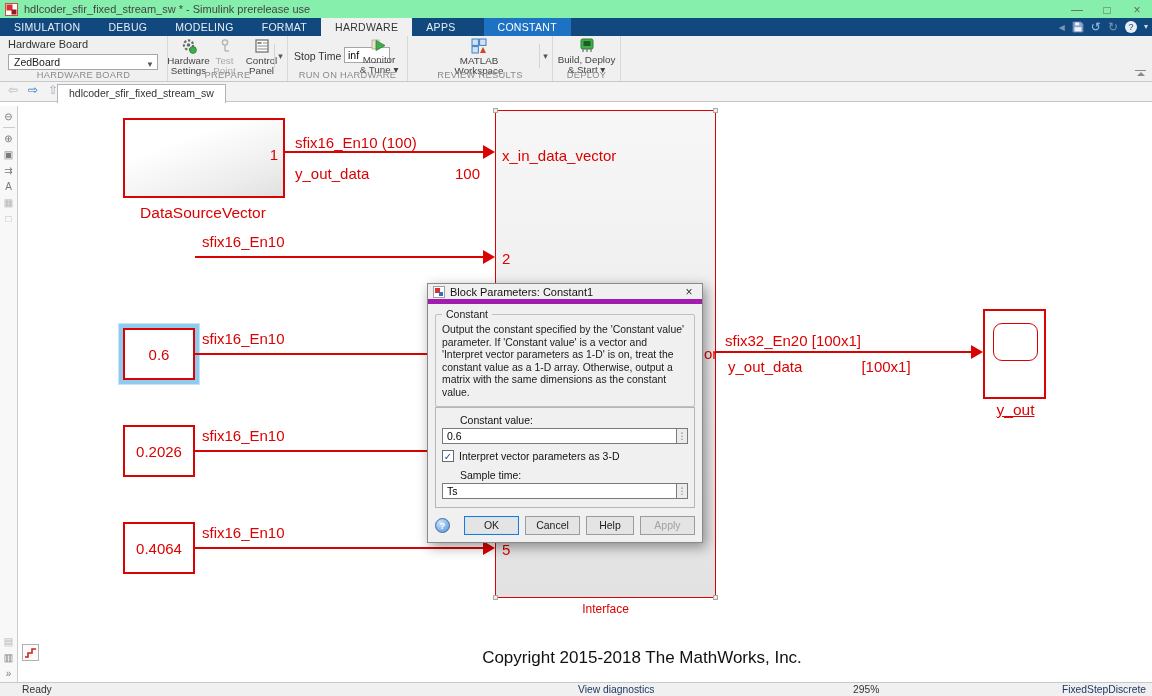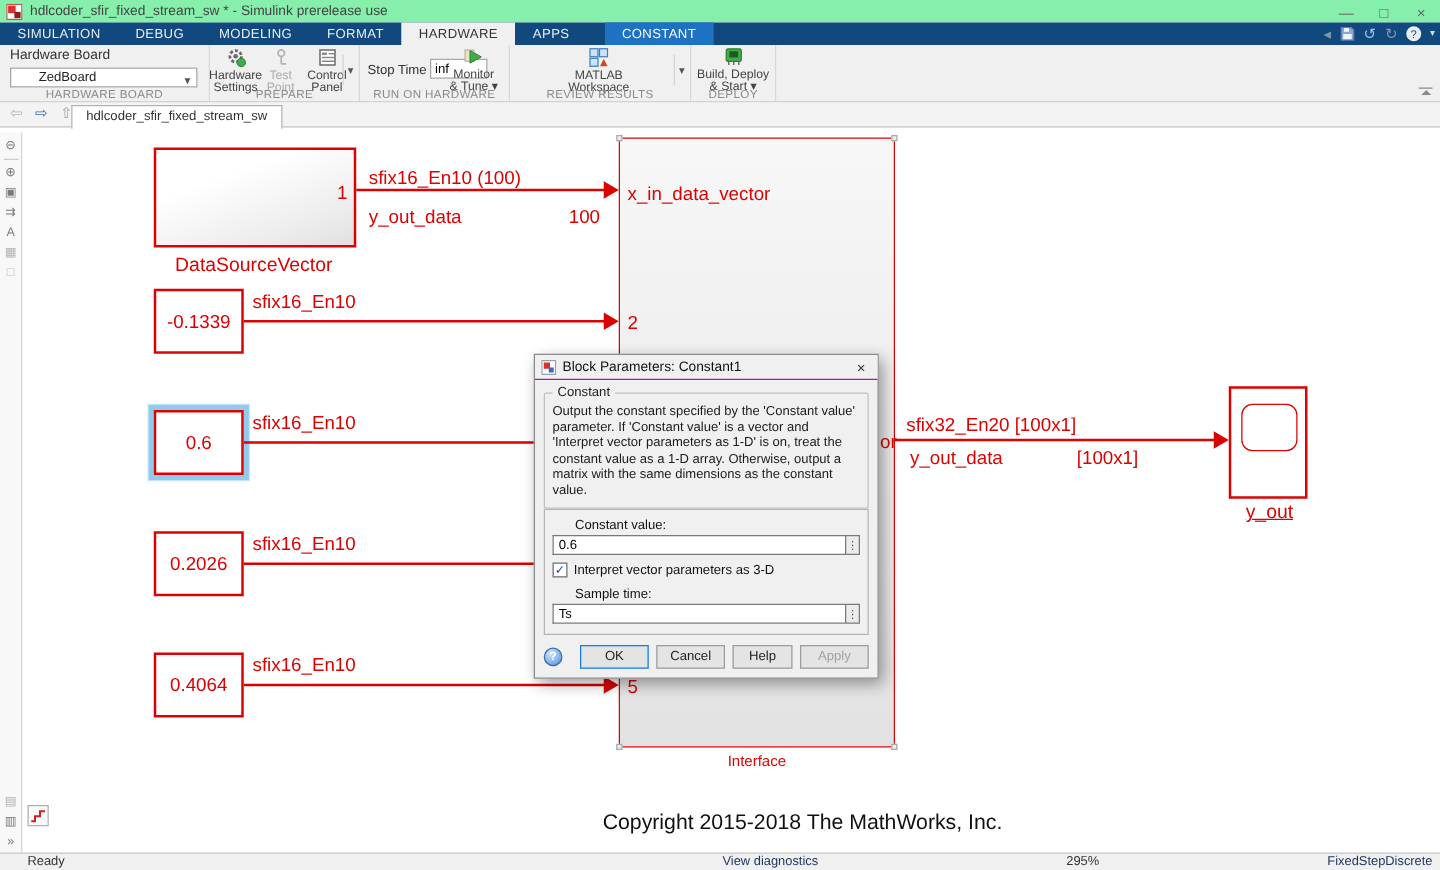--- a/index.html
+++ b/index.html
@@ -24,21 +24,21 @@
 
   
   .ribbon { height:46px; background:#f0f0f0; position:relative; border-bottom:1px solid #c9c9c9; }
   .sec { position:absolute; top:0; bottom:0; border-right:1px solid #d8d8d8; }
   .sec-label { position:absolute; bottom:1px; left:0; right:0; text-align:center; font-size:9.3px; color:#8a8a8a; letter-spacing:.3px; }
   .rbtn { display:flex; flex-direction:column; align-items:center; justify-content:flex-start; font-size:9.8px; line-height:10px; color:#444; text-align:center; }
   .rbtn svg { margin-bottom:2px; }
   .rbtn.disabled { color:#ababab; }
   .mini-caret { position:absolute; right:1px; top:8px; width:12px; height:24px; border-left:1px solid #d4d4d4; color:#555; font-size:9px; text-align:center; line-height:24px; }
   .hb-label { position:absolute; left:8px; top:2px; font-size:11px; color:#333; }
-  .combo { position:absolute; left:8px; top:18px; width:150px; height:16px; background:#fff; border:1px solid #a6a6a6; font-size:10.5px; color:#222; line-height:14px; padding-left:22px; }
+  .combo { position:absolute; left:8px; top:18px; width:150px; height:16px; background:#fff; border:1px solid #a6a6a6; font-size:10.5px; color:#222; line-height:14px; padding-left:5px; }
   .combo .caret { position:absolute; right:3px; top:3px; font-size:8px; color:#555; }
   .stop-label { position:absolute; left:6px; top:14px; font-size:10.5px; color:#333; }
   .stop-input { position:absolute; left:56px; top:11px; width:46px; height:16px; border:1px solid #a6a6a6; background:#fff; font-size:10.5px; padding:0 3px; font-family:"Liberation Sans",sans-serif; }
   .ribbon-collapse { position:absolute; right:6px; bottom:3px; width:11px; height:8px; border-top:1.5px solid #8a8a8a; }
   .ribbon-collapse:after { content:""; display:block; margin:1px auto 0; width:0; height:0; border-left:4px solid transparent; border-right:4px solid transparent; border-bottom:4px solid #8a8a8a; }
 
   
   .navrow { height:20px; background:#f3f3f3; border-bottom:1px solid #c6c6c6; position:relative; }
   .nav-arrow { position:absolute; top:1px; font-size:12px; }
   .doctab { position:absolute; left:57px; top:2px; height:19px; background:#fff; border:1px solid #b3b3b3; border-bottom:none; font-size:10.5px; color:#333; line-height:17px; padding:0 11px; }
@@ -63,21 +63,21 @@
   .dsv { left:105px; top:12px; width:162px; height:80px; background:linear-gradient(160deg,#ffffff 30%,#ececec 78%,#e0e0e0 100%); }
   .iface { position:absolute; left:477px; top:4px; width:221px; height:488px; border:1.5px solid #da0303; background:linear-gradient(180deg,#f7f7f7,#e2e2e2); }
   .yout { left:965px; top:203px; width:63px; height:90px; }
   .yout-inner { position:absolute; left:8px; top:12px; width:45px; height:38px; border:1.5px solid #da0303; border-radius:9px; background:#fff; }
   .selected { box-shadow:0 0 0 4px #8fcbee, 0 0 0 5px #c6e4f6; }
   .copyright { position:absolute; left:404px; top:542px; width:440px; text-align:center; font-size:17px; color:#111; }
   .legend-icon { position:absolute; left:4px; top:538px; width:17px; height:17px; border:1px solid #b0b0b0; background:#fbfbfb; }
 
   
   .dialog { position:absolute; left:409px; top:177px; width:276px; background:#f0f0f0; border:1px solid #8a8a8a; box-shadow:3px 4px 12px rgba(0,0,0,.4); z-index:10; }
-  .dlg-title { height:20px; background:#f0f0f0; display:flex; align-items:center; border-bottom:1px solid #a21caf; }
+  .dlg-title { height:20px; background:#f0f0f0; display:flex; align-items:center; border-bottom:5px solid #a21caf; }
   .dlg-title-text { font-size:11px; color:#111; margin-left:5px; flex:1; }
   .dlg-close { width:26px; text-align:center; font-size:12px; color:#333; }
   .dlg-body { padding:6px 7px 7px; }
   .groupbox { position:relative; border:1px solid #c0c0c0; border-radius:2px; padding:9px 6px 6px; margin-top:4px; }
   .groupbox .legend { position:absolute; top:-7px; left:6px; background:#f0f0f0; padding:0 4px; font-size:10.5px; color:#222; }
   .desc { font-size:10.4px; line-height:12.6px; color:#1a1a1a; }
   .dtabs { display:flex; margin-top:9px; position:relative; z-index:2; }
   .dtab { padding:2px 10px 3px; font-size:10.5px; color:#222; border:1px solid #b5b5b5; border-bottom:none; background:#e2e2e2; margin-right:2px; }
   .dtab.active { background:#f0f0f0; margin-bottom:-1px; padding-bottom:4px; }
   .dpanel { border:1px solid #b5b5b5; background:#f0f0f0; padding:6px 6px 7px; position:relative; z-index:1; }
@@ -258,23 +258,20 @@
       <span class="sig" style="right:5px;top:26px;">1</span>
     </div>
     <div class="blk-name" style="left:85px;top:98px;width:200px;">DataSourceVector</div>
 
     <span class="sig" style="left:277px;top:28px;">sfix16_En10 (100)</span>
     <div class="sline" style="left:267px;top:45px;width:200px;height:2px;"></div>
     <div class="sarrow" style="left:465px;top:39px;"></div>
     <span class="sig" style="left:277px;top:59px;">y_out_data</span>
     <span class="sig" style="left:428px;top:59px;width:34px;text-align:right;">100</span>
 
-    <div class="blk" style="left:105px;top:125px;width:72px;height:52px;">
-        <div class="cval">-0.1339</div>
-      </div>
     <span class="sig" style="left:184px;top:127px;">sfix16_En10</span>
     <div class="sline" style="left:177px;top:150px;width:290px;height:1.5px;"></div>
     <div class="sarrow" style="left:465px;top:144px;"></div>
 
     <div class="blk selected" style="left:105px;top:222px;width:72px;height:52px;">
         <div class="cval">0.6</div>
       </div>
     <span class="sig" style="left:184px;top:224px;">sfix16_En10</span>
     <div class="sline" style="left:177px;top:247px;width:243px;height:1.5px;"></div>
 

